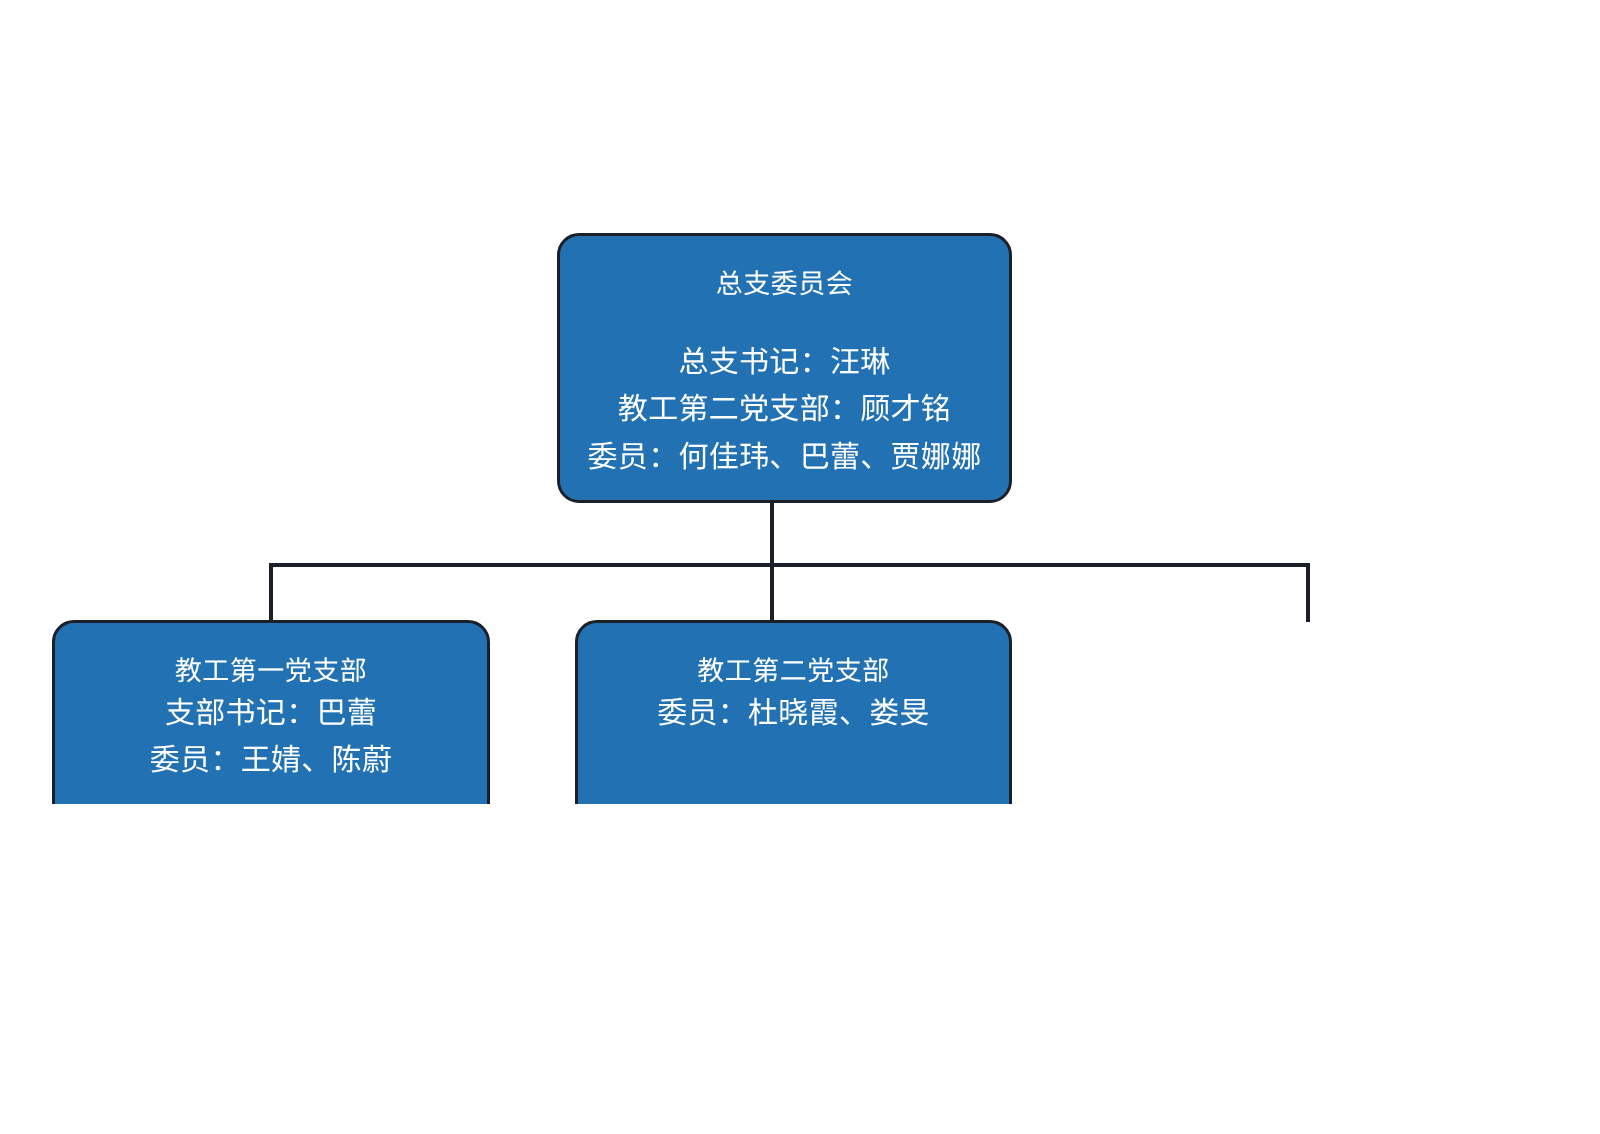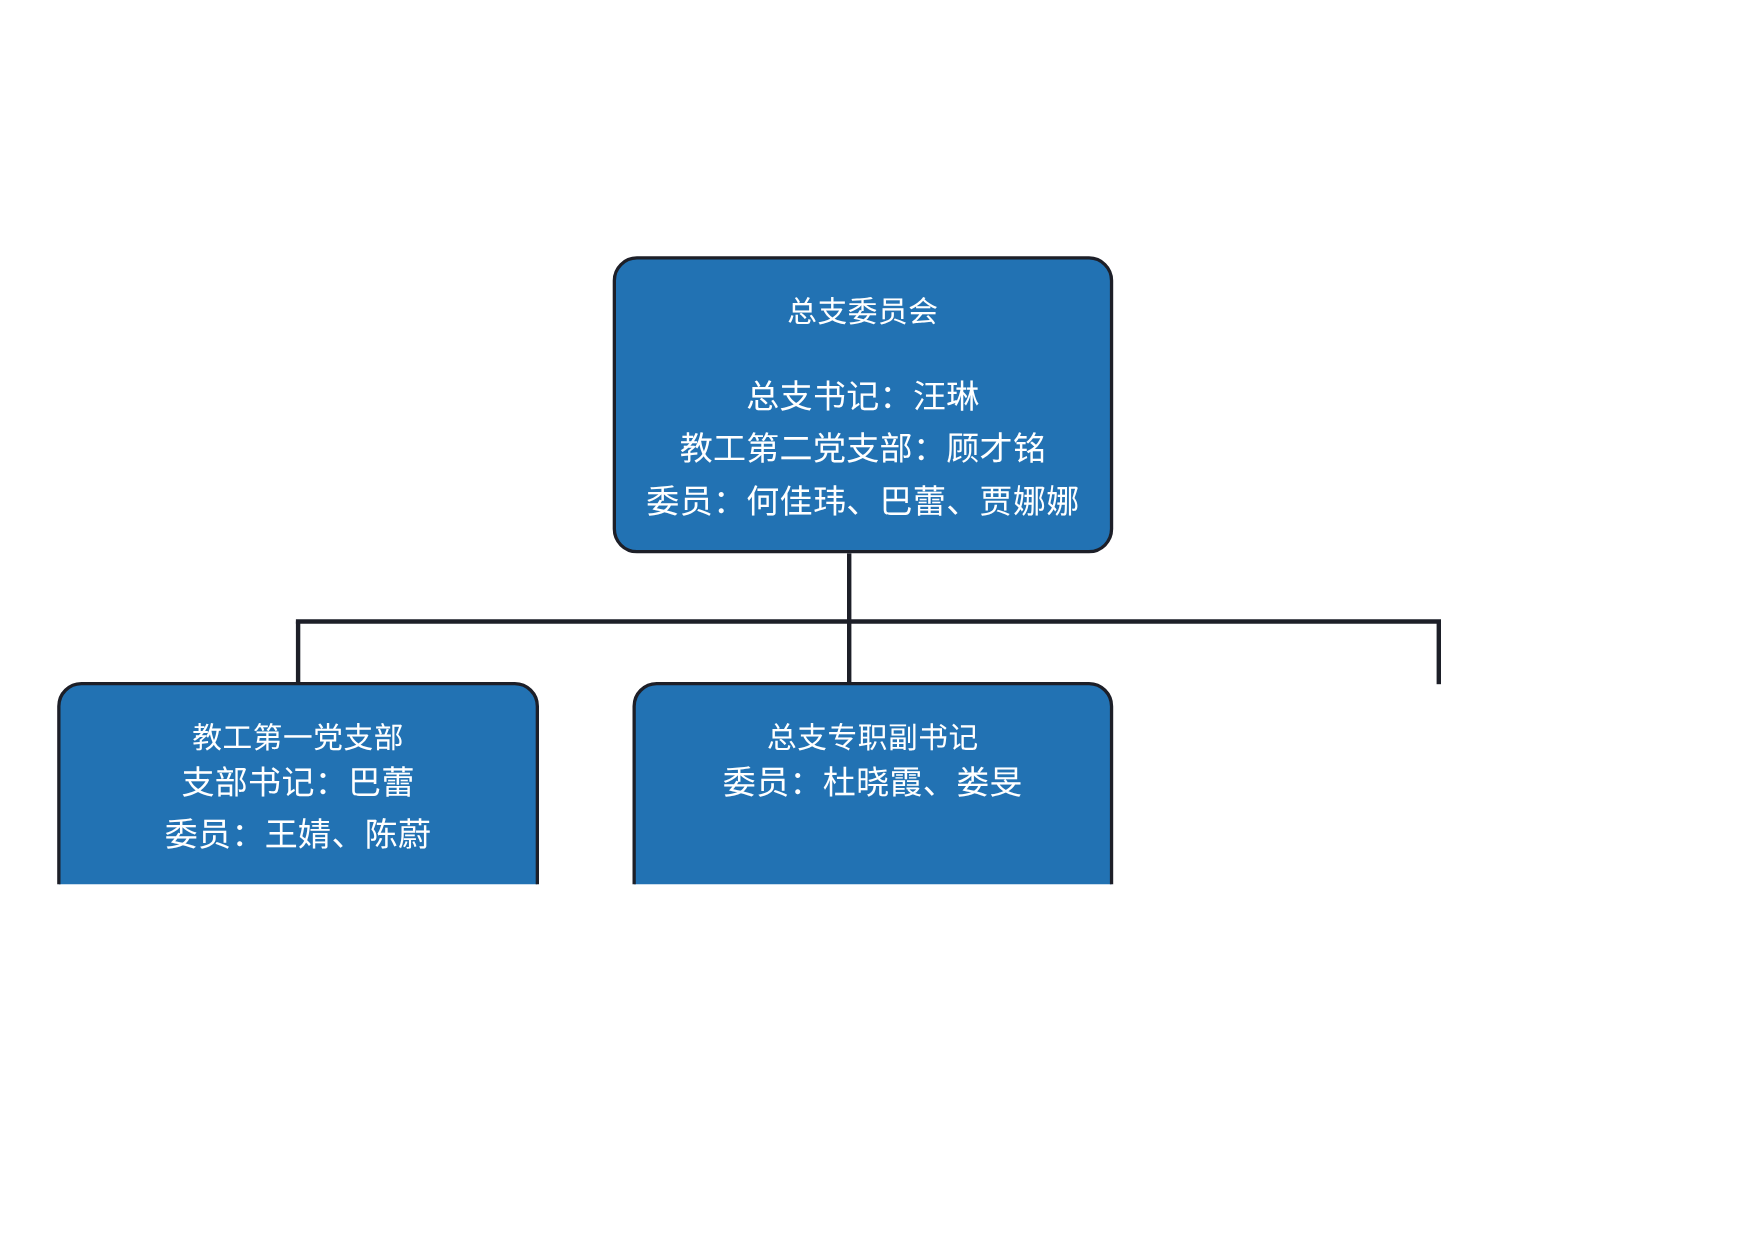--- a/index.html
+++ b/index.html
@@ -109,20 +109,20 @@
 
   <div class="node node-child" id="node-branch-1">
     <div class="node-title">教工第一党支部</div>
     <div class="node-details">
       <div>支部书记：巴蕾</div>
       <div>委员：王婧、陈蔚</div>
     </div>
   </div>
 
   <div class="node node-child" id="node-branch-2">
-    <div class="node-title">总支专职副书记</div>
+    <div class="node-title">教工第二党支部</div>
     <div class="node-details">
       <div>委员：杜晓霞、娄旻</div>
     </div>
   </div>
 
 
 </div>
 
 </body></html>

